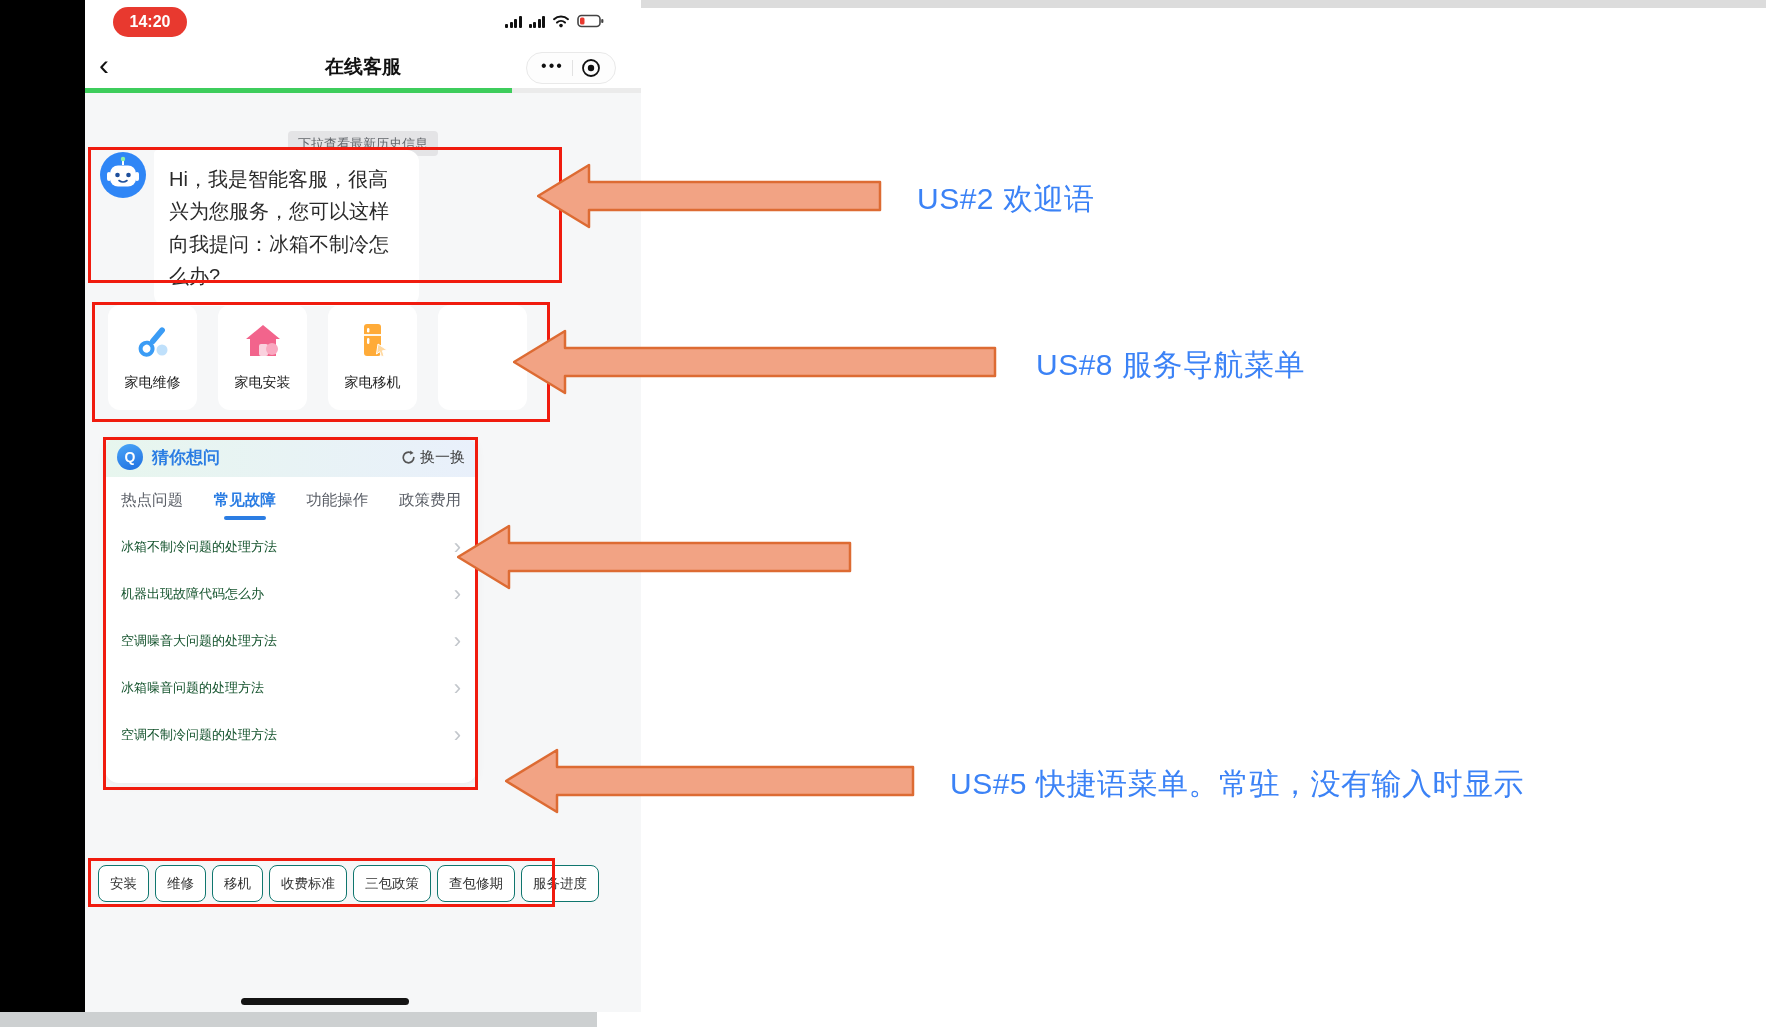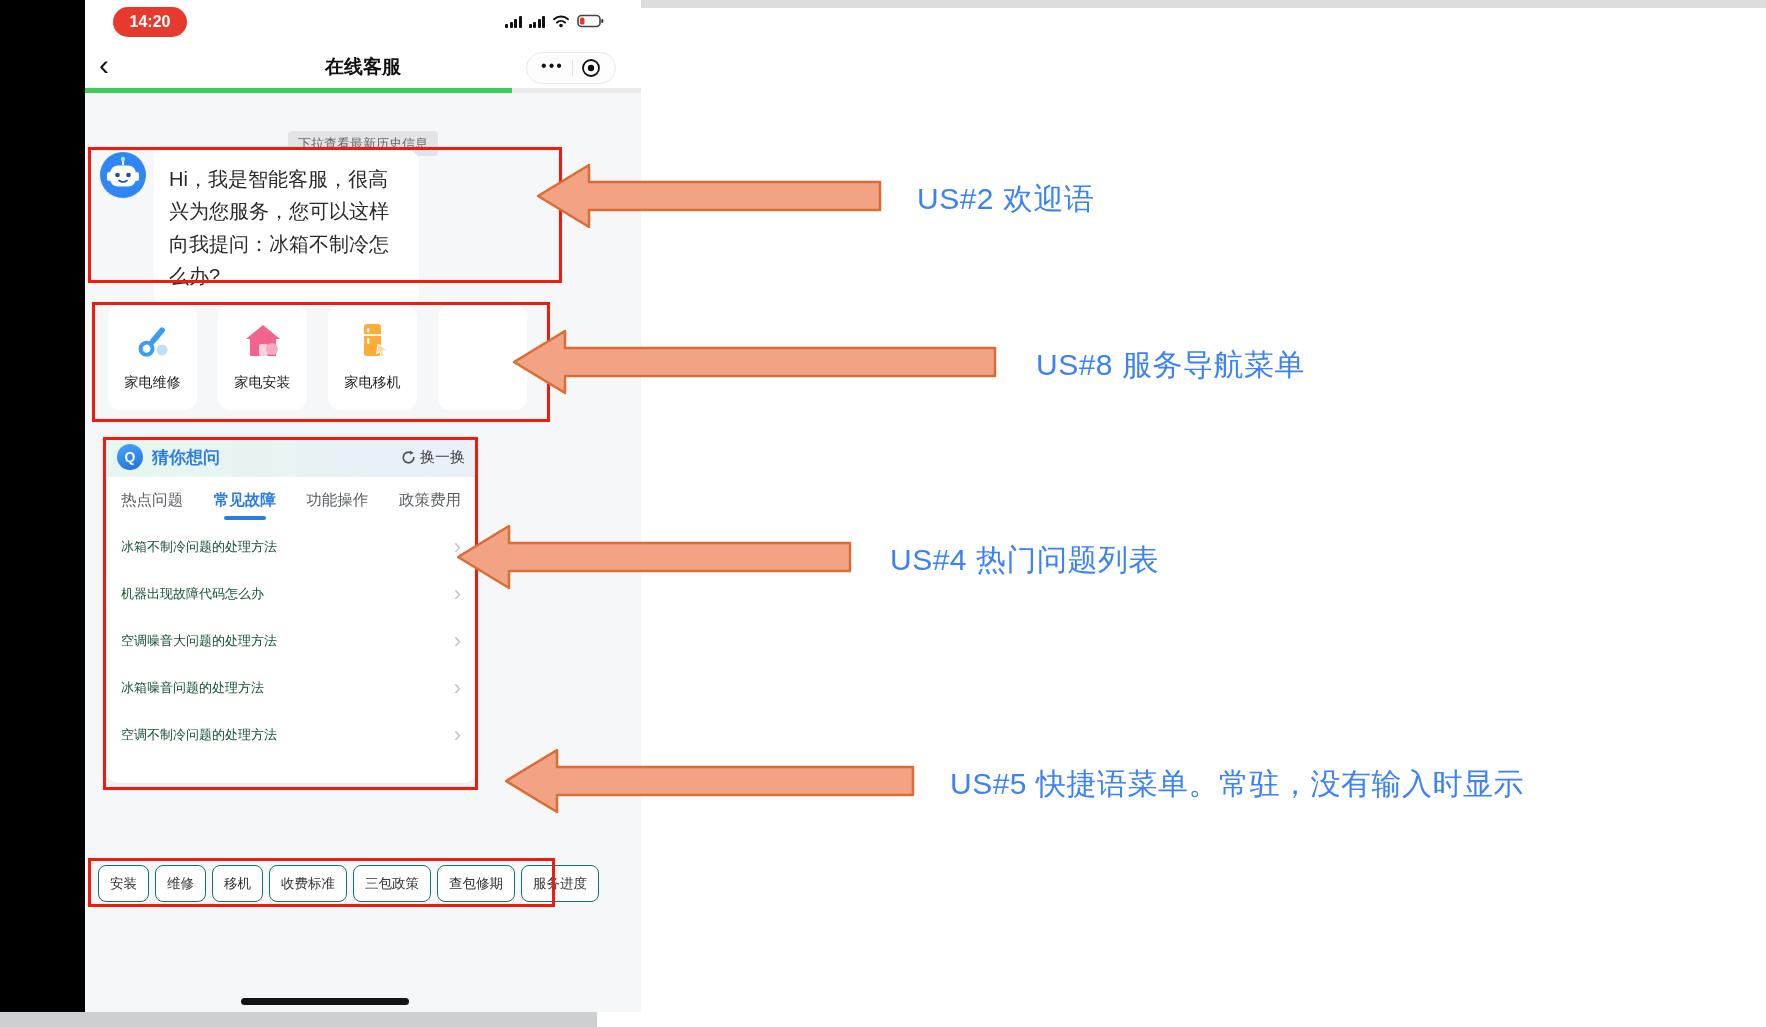--- a/index.html
+++ b/index.html
@@ -250,15 +250,14 @@
   </svg>
   <svg class="arrow" style="left:457px;top:521px" width="395" height="72" viewBox="0 0 395 72">
     <polygon points="1,36 52,5 52,22 393,22 393,50 52,50 52,67" fill="#f2a384" stroke="#dd6b33" stroke-width="2.5" stroke-linejoin="round"></polygon>
   </svg>
   <svg class="arrow" style="left:505px;top:745px" width="410" height="72" viewBox="0 0 410 72">
     <polygon points="1,36 52,5 52,22 408,22 408,50 52,50 52,67" fill="#f2a384" stroke="#dd6b33" stroke-width="2.5" stroke-linejoin="round"></polygon>
   </svg>
 
   <div class="ann-text at1">US#2 欢迎语</div>
   <div class="ann-text at2">US#8 服务导航菜单</div>
-  <div class="ann-text at3">US#4 热门问题列表</div>
   <div class="ann-text at4">US#5 快捷语菜单。常驻，没有输入时显示</div>
 </div>
 
 </body></html>

